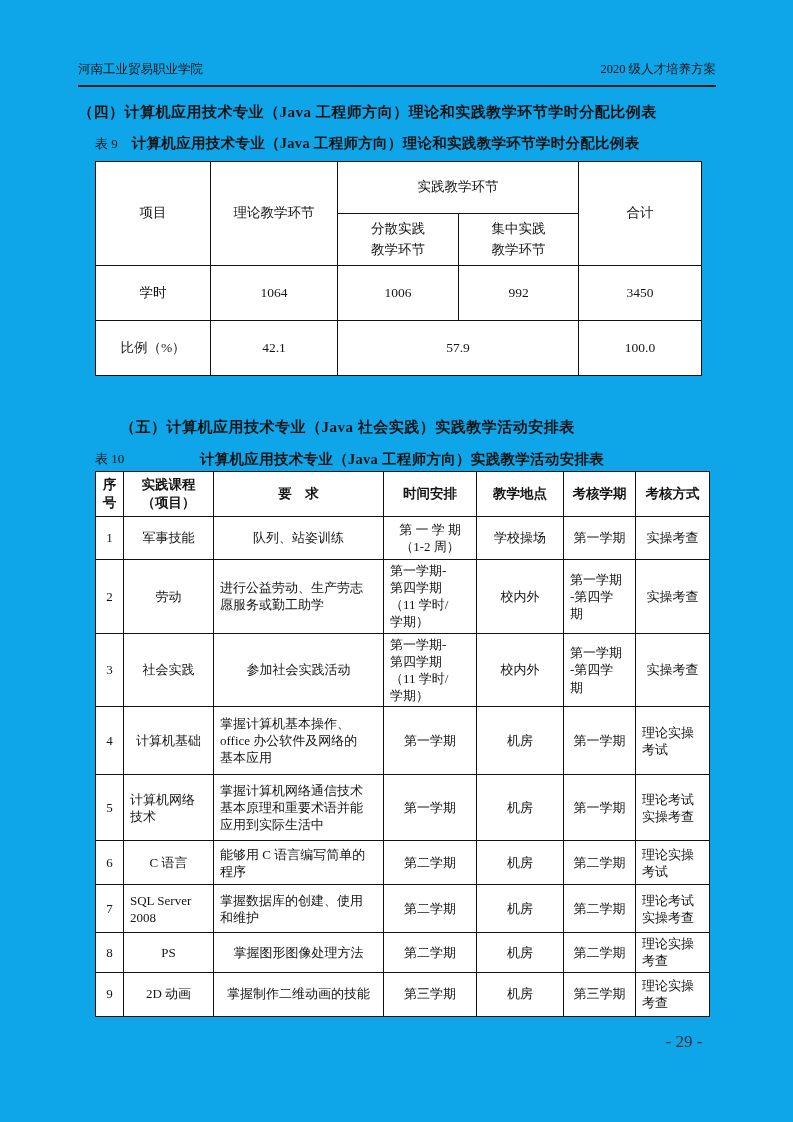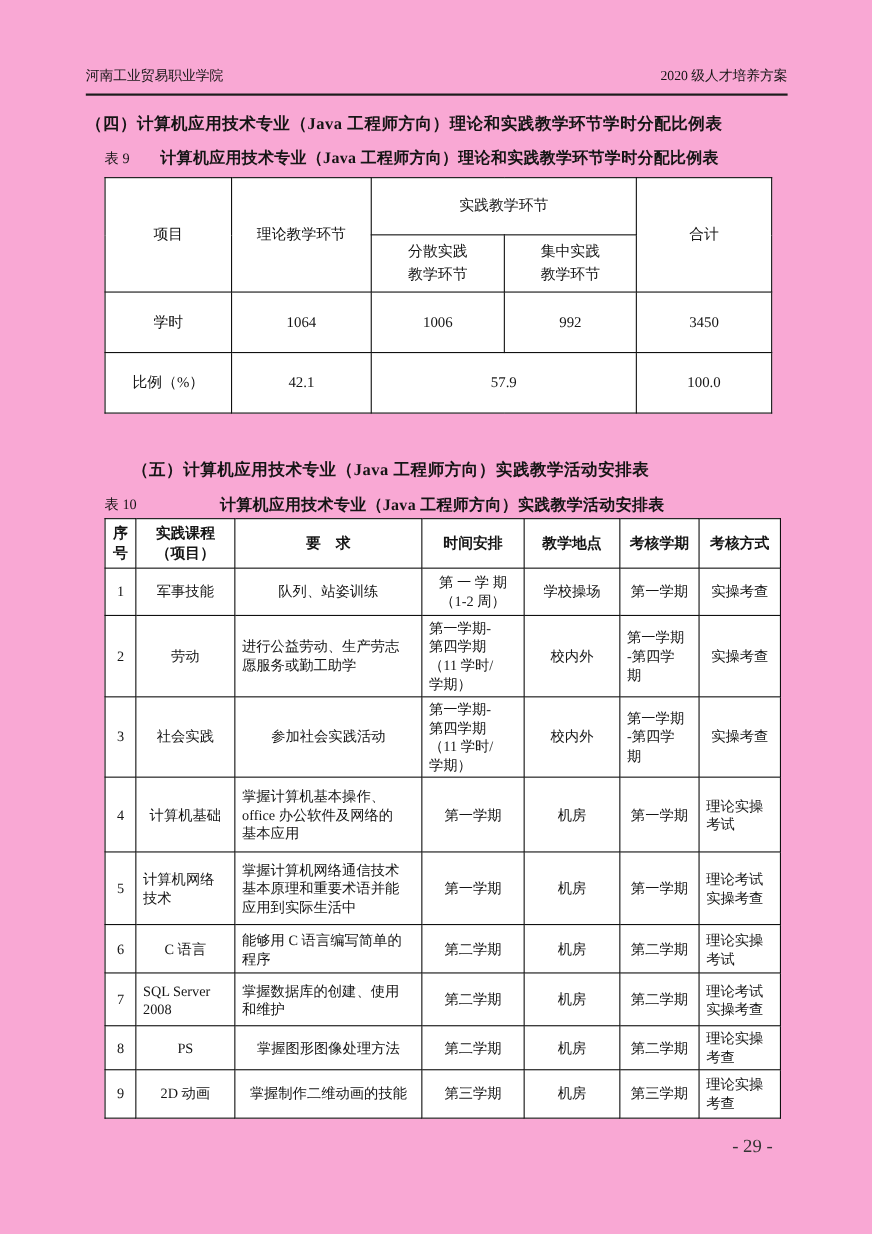--- a/index.html
+++ b/index.html
@@ -1,31 +1,31 @@
 <!DOCTYPE html>
 <html><head>
 <meta charset="utf-8">
 <style>
   * { margin:0; padding:0; box-sizing:border-box; }
   html,body { background:#e9e9e9; }
   .page {
-    position:relative; width:793px; height:1122px; background:#f9a8d4;
+    position:relative; width:793px; height:1122px; background:#0ea5e9;
     margin:0 auto; font-family:"Liberation Serif","DejaVu Serif",serif;
     color:#151515; overflow:hidden;
   }
   .header {
     position:absolute; top:61px; left:78px; width:638px;
     display:flex; justify-content:space-between; align-items:flex-end;
     font-size:12.5px; padding-bottom:7px; border-bottom:2px solid #1c1c1c;
   }
   .sec-title { position:absolute; font-weight:bold; font-size:15px; letter-spacing:0.5px; }
   #sec4-title { top:103px; left:78px; }
   #sec5-title { top:418px; left:120px; }
   .cap9 {
-    position:absolute; top:134px; left:95px; display:flex; align-items:baseline; gap:28px;text-align:center;
+    position:absolute; top:134px; left:95px; display:flex; align-items:baseline; gap:14px;text-align:center;
   }
   .cap9 .cap-label { font-size:13px; }
   .cap9 .cap-title { font-size:14.5px; font-weight:bold; letter-spacing:0.3px; }
   .cap10 { position:absolute; top:450px; left:95px; width:614px; }
   .cap10 .cap-label { position:absolute; left:0; bottom:1px; font-size:13px; }
   .cap10 .cap-title { display:block; text-align:center; font-size:14.5px; font-weight:bold; letter-spacing:0.3px; }
   table { border-collapse:collapse; table-layout:fixed; background:#fff; }
   td {
     border:1px solid #101010; text-align:center; vertical-align:middle;
     white-space:pre-line; line-height:1.32; padding:2px 4px; overflow:hidden;
@@ -97,21 +97,21 @@
       </tr>
       <tr class="d">
         <td>比例（%）</td>
         <td>42.1</td>
         <td colspan="2">57.9</td>
         <td>100.0</td>
       </tr>
     </tbody>
   </table>
 
-  <div class="sec-title" id="sec5-title">（五）计算机应用技术专业（Java 工程师方向）实践教学活动安排表</div>
+  <div class="sec-title" id="sec5-title">（五）计算机应用技术专业（Java 社会实践）实践教学活动安排表</div>
 
   <div class="cap10">
     <span class="cap-label">表 10</span>
     <span class="cap-title">计算机应用技术专业（Java 工程师方向）实践教学活动安排表</span>
   </div>
 
   <table id="table10">
     <colgroup>
       <col style="width:28px">
         <col style="width:90px">

